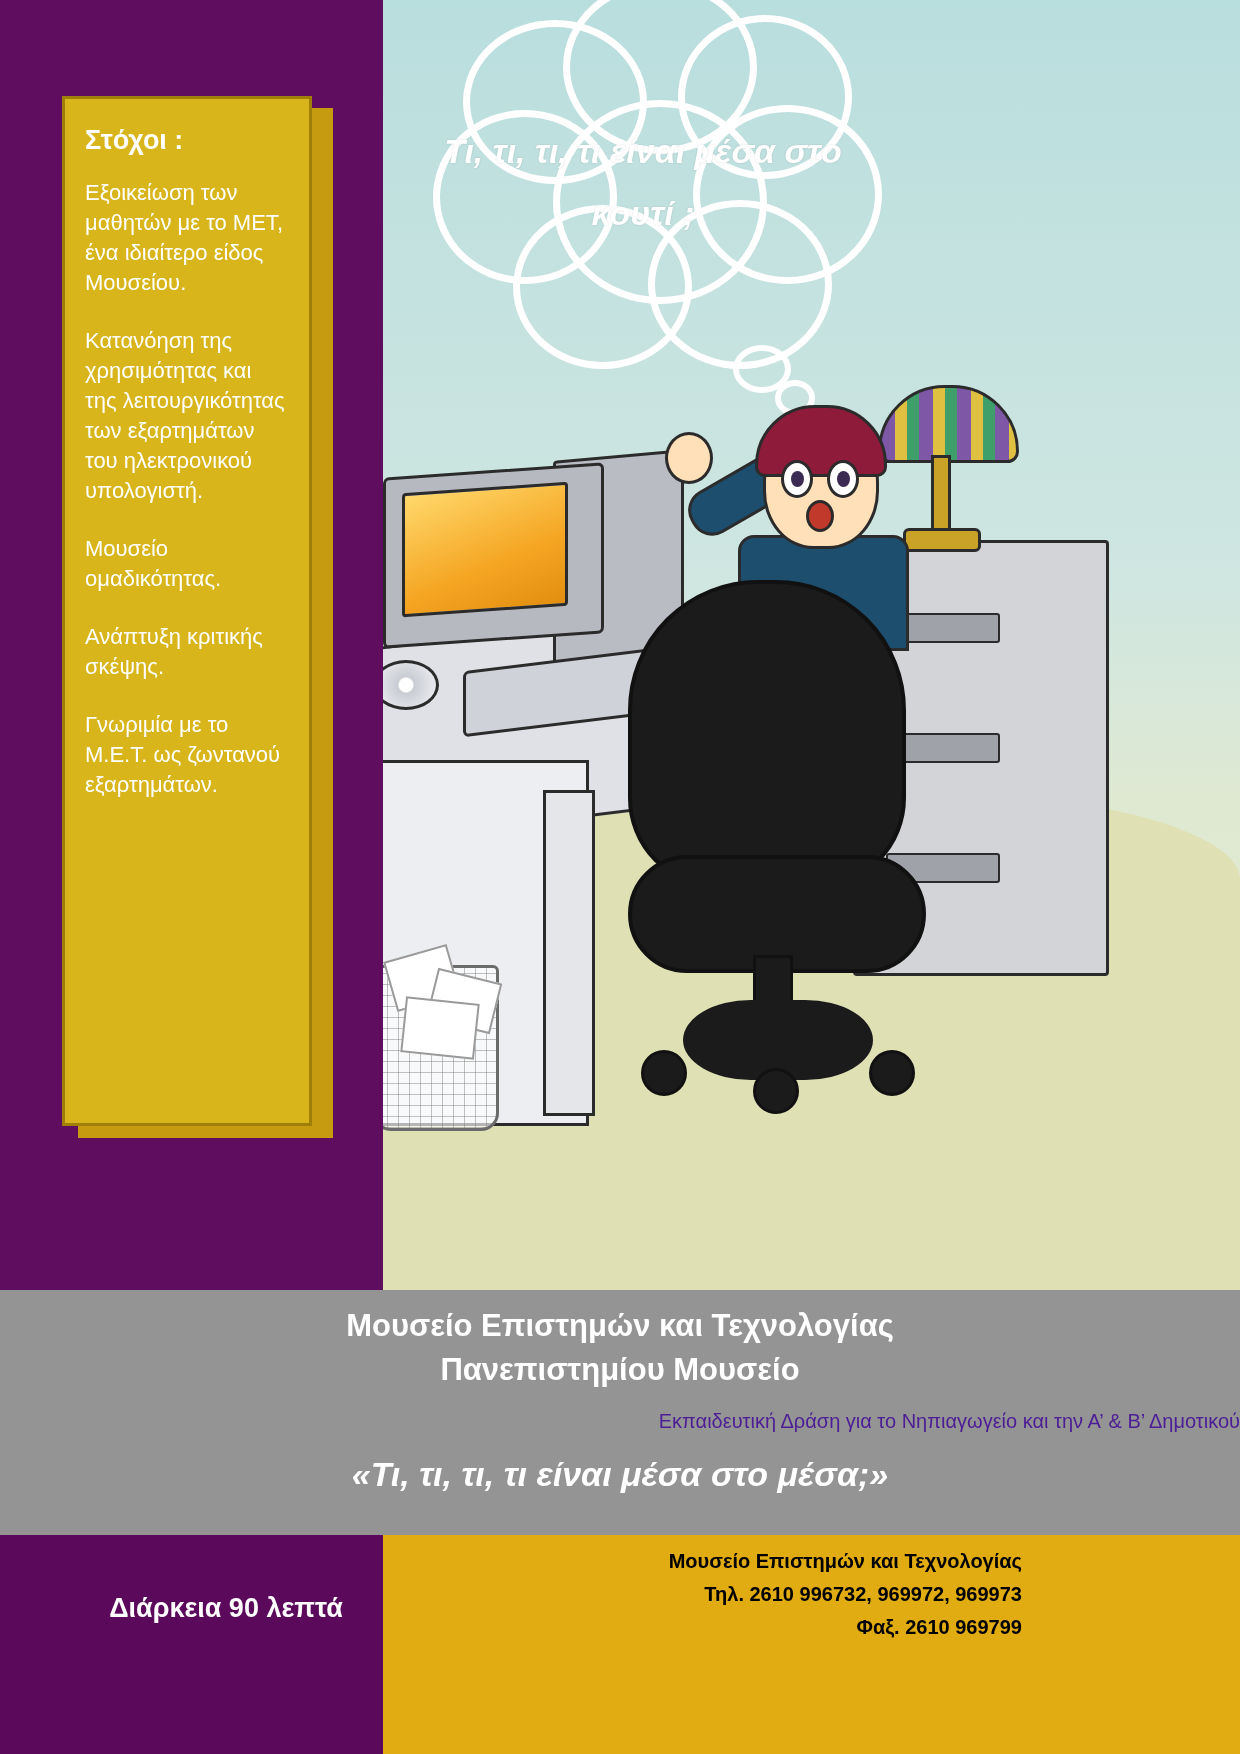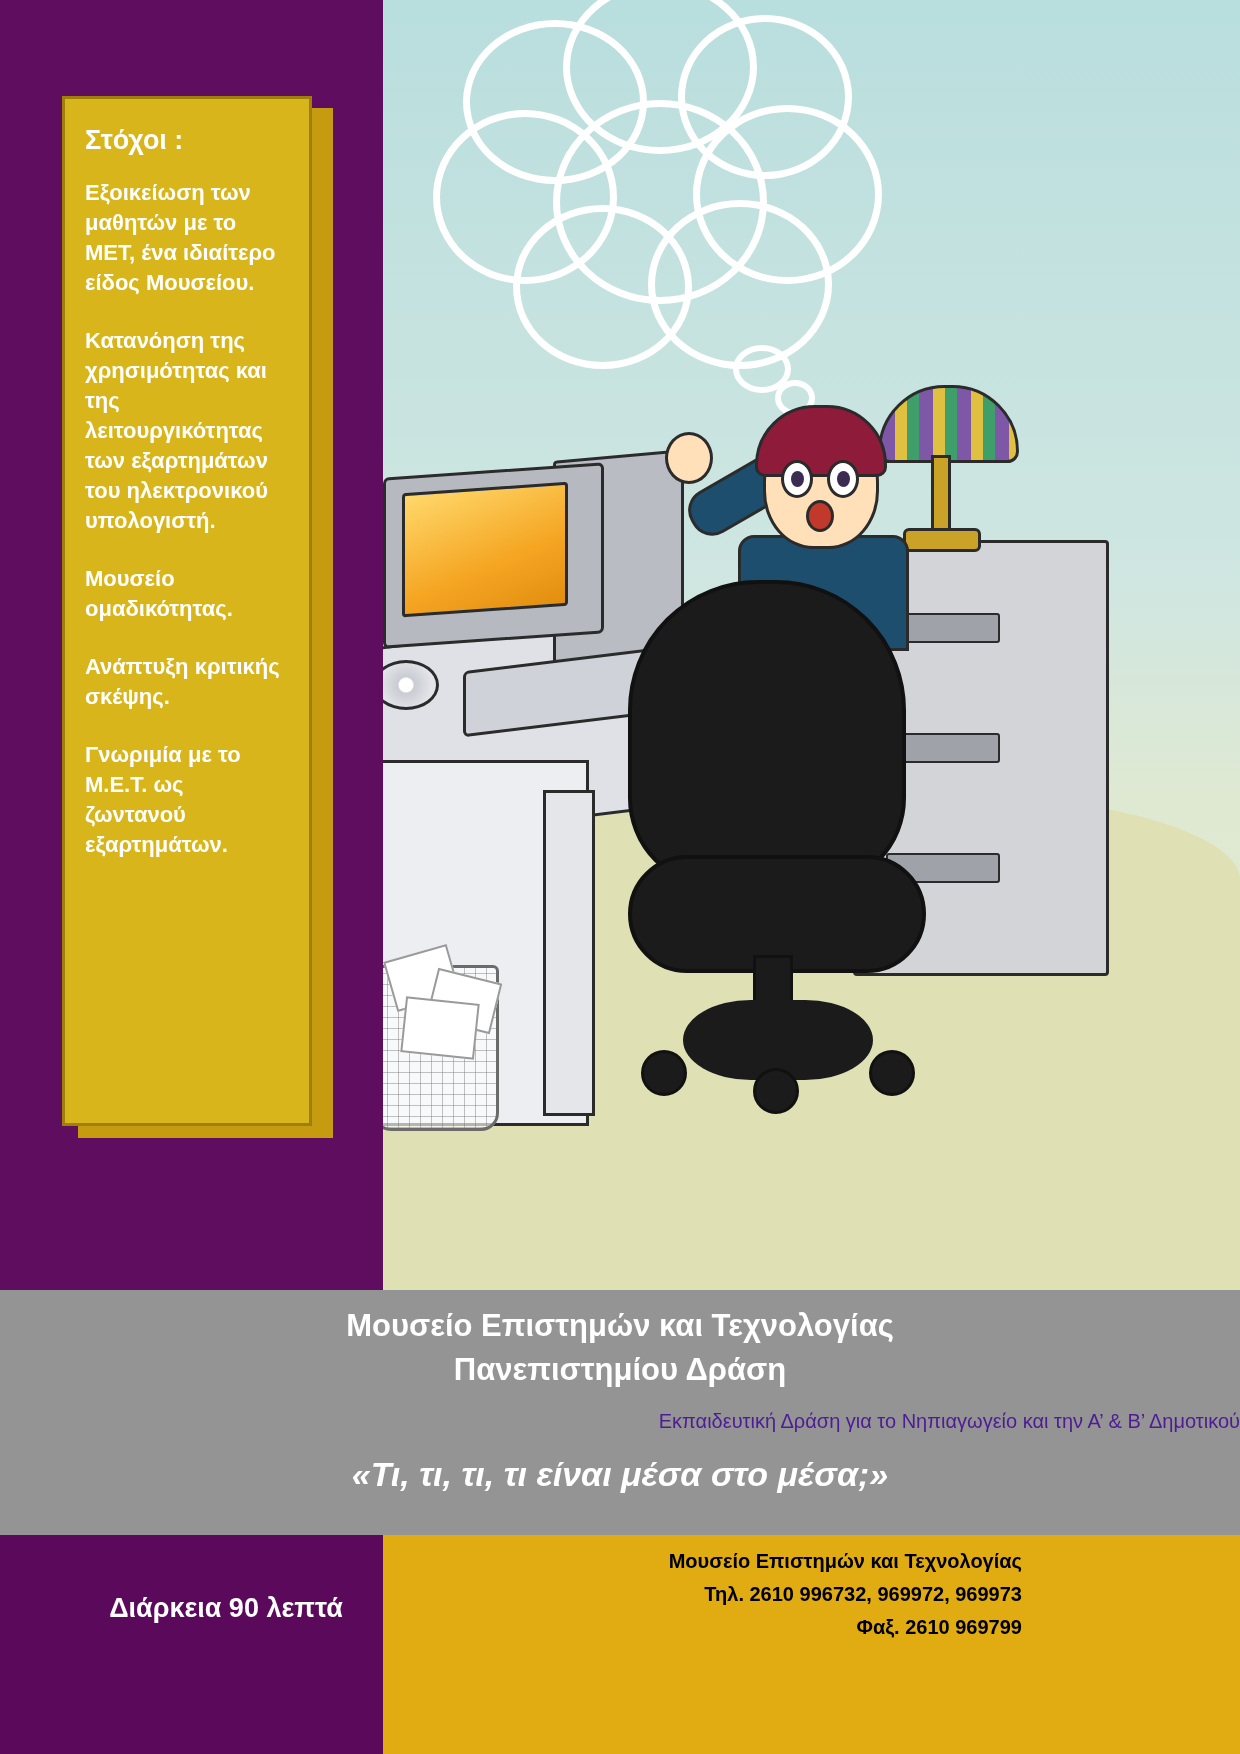--- a/index.html
+++ b/index.html
@@ -183,21 +183,21 @@
   }
   .goals-box{
     position:absolute;left:62px;top:96px;width:250px;height:1030px;
     background:#d9b51c;border:3px solid #a07f08;
     box-sizing:border-box;padding:26px 20px 10px 20px;
   }
   .goals-title{
     color:#ffffff;font-size:27px;font-weight:bold;margin:0 0 22px 0;
   }
   .goals-p{
-    color:#ffffff;font-size:22px;line-height:30px;margin:0 0 28px 0;font-weight:bold;
+    color:#ffffff;font-size:22px;line-height:30px;margin:0 0 28px 0;
   }
 
   
   .grey-band{
     position:absolute;left:0;top:1290px;width:1240px;height:245px;
     background:#949494;
   }
   .museum-line{
     text-align:center;color:#ffffff;font-weight:bold;
     font-size:31px;line-height:44px;margin:0;padding-top:14px;
@@ -247,20 +247,21 @@
         <div class="blob" style="left:60px;top:30px;width:170px;height:150px;"></div>
         <div class="blob" style="left:160px;top:-10px;width:180px;height:160px;"></div>
         <div class="blob" style="left:275px;top:25px;width:160px;height:150px;"></div>
         <div class="blob" style="left:30px;top:120px;width:170px;height:160px;"></div>
         <div class="blob" style="left:150px;top:110px;width:200px;height:190px;"></div>
         <div class="blob" style="left:290px;top:115px;width:175px;height:165px;"></div>
         <div class="blob" style="left:110px;top:215px;width:165px;height:150px;"></div>
         <div class="blob" style="left:245px;top:210px;width:170px;height:155px;"></div>
         <div class="cloud-dot" style="left:330px;top:355px;width:46px;height:36px;"></div>
         <div class="cloud-dot" style="left:372px;top:390px;width:28px;height:24px;"></div>
+        <div class="cloud-text">Τι, τι, τι, τι είναι μέσα στο κουτί ;</div>
       </div>
 
       <div class="cabinet">
         <div class="drw" style="top:70px;"></div>
         <div class="drw" style="top:190px;"></div>
         <div class="drw" style="top:310px;"></div>
       </div>
 
       <div class="lamp-shade"></div>
       <div class="lamp-stem"></div>
@@ -312,21 +313,21 @@
       <p class="goals-p">Εξοικείωση των μαθητών με το ΜΕΤ, ένα ιδιαίτερο είδος Μουσείου.</p>
       <p class="goals-p">Κατανόηση  της χρησιμότητας και της λειτουργικότητας των εξαρτημάτων του ηλεκτρονικού υπολογιστή.</p>
       <p class="goals-p">Μουσείο ομαδικότητας.</p>
       <p class="goals-p">Ανάπτυξη κριτικής σκέψης.</p>
       <p class="goals-p">Γνωριμία με το Μ.Ε.Τ. ως ζωντανού εξαρτημάτων.</p>
     </div>
   </div>
 
   <div class="grey-band">
     <p class="museum-line">Μουσείο Επιστημών και Τεχνολογίας</p>
-    <p class="museum-line2">Πανεπιστημίου Δράση</p>
+    <p class="museum-line2">Πανεπιστημίου Μουσείο</p>
     <p class="subtitle">Εκπαιδευτική Δράση για το Νηπιαγωγείο και την Α’ &amp; Β’ Δημοτικού</p>
     <p class="headline">«Τι, τι, τι, τι είναι μέσα στο μέσα;»</p>
   </div>
 
   <div class="bottom">
     <div class="bottom-purple"></div>
     <div class="bottom-yellow"></div>
     <div class="duration">Διάρκεια  90 λεπτά</div>
     <div class="contact">
       <div>Μουσείο Επιστημών και Τεχνολογίας</div>

